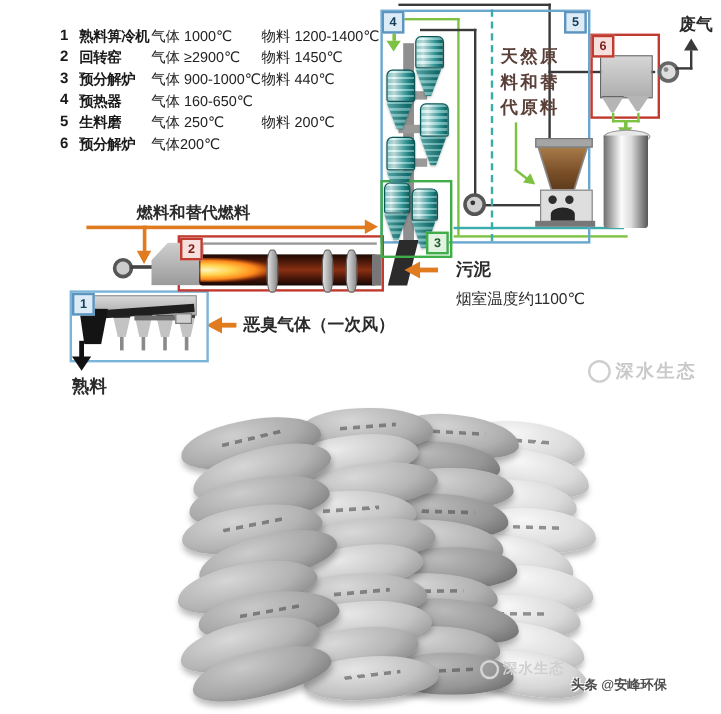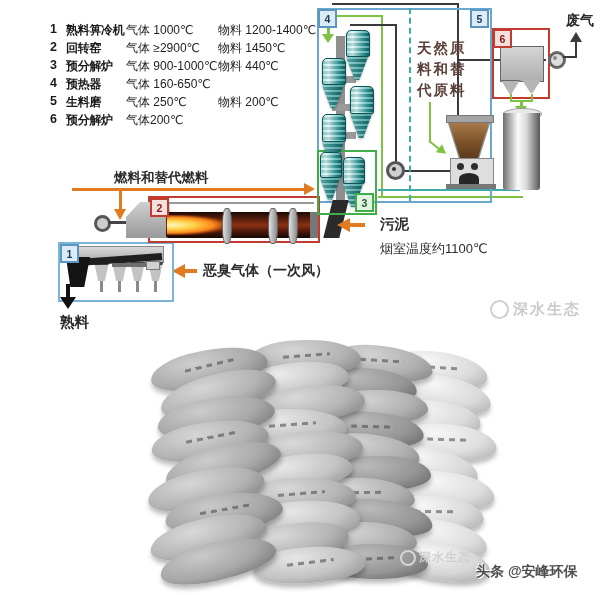--- a/index.html
+++ b/index.html
@@ -301,15 +301,15 @@
         </div>
         <div class="bag" style="left: 149.489px; top: 188px; width: 118px; height: 38px; z-index: 4; border-radius: 48% 52% 50% 50% / 58% 62% 45% 48%; transform: rotate(-13.2322deg); background: radial-gradient(at 38% 28%, rgb(217, 217, 217), rgb(181, 181, 181) 55%, rgb(130, 130, 130) 95%);"></div>
         <div class="bag" style="left: 159.232px; top: 212px; width: 118px; height: 38px; z-index: 4; border-radius: 48% 52% 50% 50% / 58% 62% 45% 48%; transform: rotate(-13.4193deg); background: radial-gradient(at 38% 28%, rgb(201, 201, 201), rgb(166, 166, 166) 55%, rgb(115, 115, 115) 95%);"></div>
       </div>
     <div class="abs" style="left:170px;top:218px;width:300px;height:28px;border-radius:50%;background:radial-gradient(ellipse,rgba(0,0,0,.10),transparent 70%);"></div>
     <div class="abs" style="left:400px;top:0;width:201px;height:265px;background:linear-gradient(100deg,transparent 0%,rgba(255,255,255,.85) 70%,#fff 100%);"></div>
     <div class="abs" style="left:0;top:230px;width:601px;height:35px;background:linear-gradient(180deg,transparent,#fff 90%);"></div>
 
     <div class="abs" style="left:400px;top:220px;width:12px;height:12px;border:2px solid #d5d5d5;border-radius:50%;z-index:20;"></div>
     <div class="lab wm" style="left:419px;top:219px;font-size:12px;font-weight:bold;letter-spacing:1px;color:#cfcfcf;z-index:20;">深水生态</div>
-    <div class="lab" style="left:476px;top:233px;font-size:14px;font-weight:bold;color:#4f4f4f;z-index:20;text-shadow:1px 1px 0 #fff,-1px -1px 0 #fff;">头条 @安峰环保</div>
+    <div class="lab" style="left:476px;top:233px;font-size:11px;font-weight:bold;color:#4f4f4f;z-index:20;text-shadow:1px 1px 0 #fff,-1px -1px 0 #fff;">头条 @安峰环保</div>
   </section>
 </div>
 
 </body></html>

